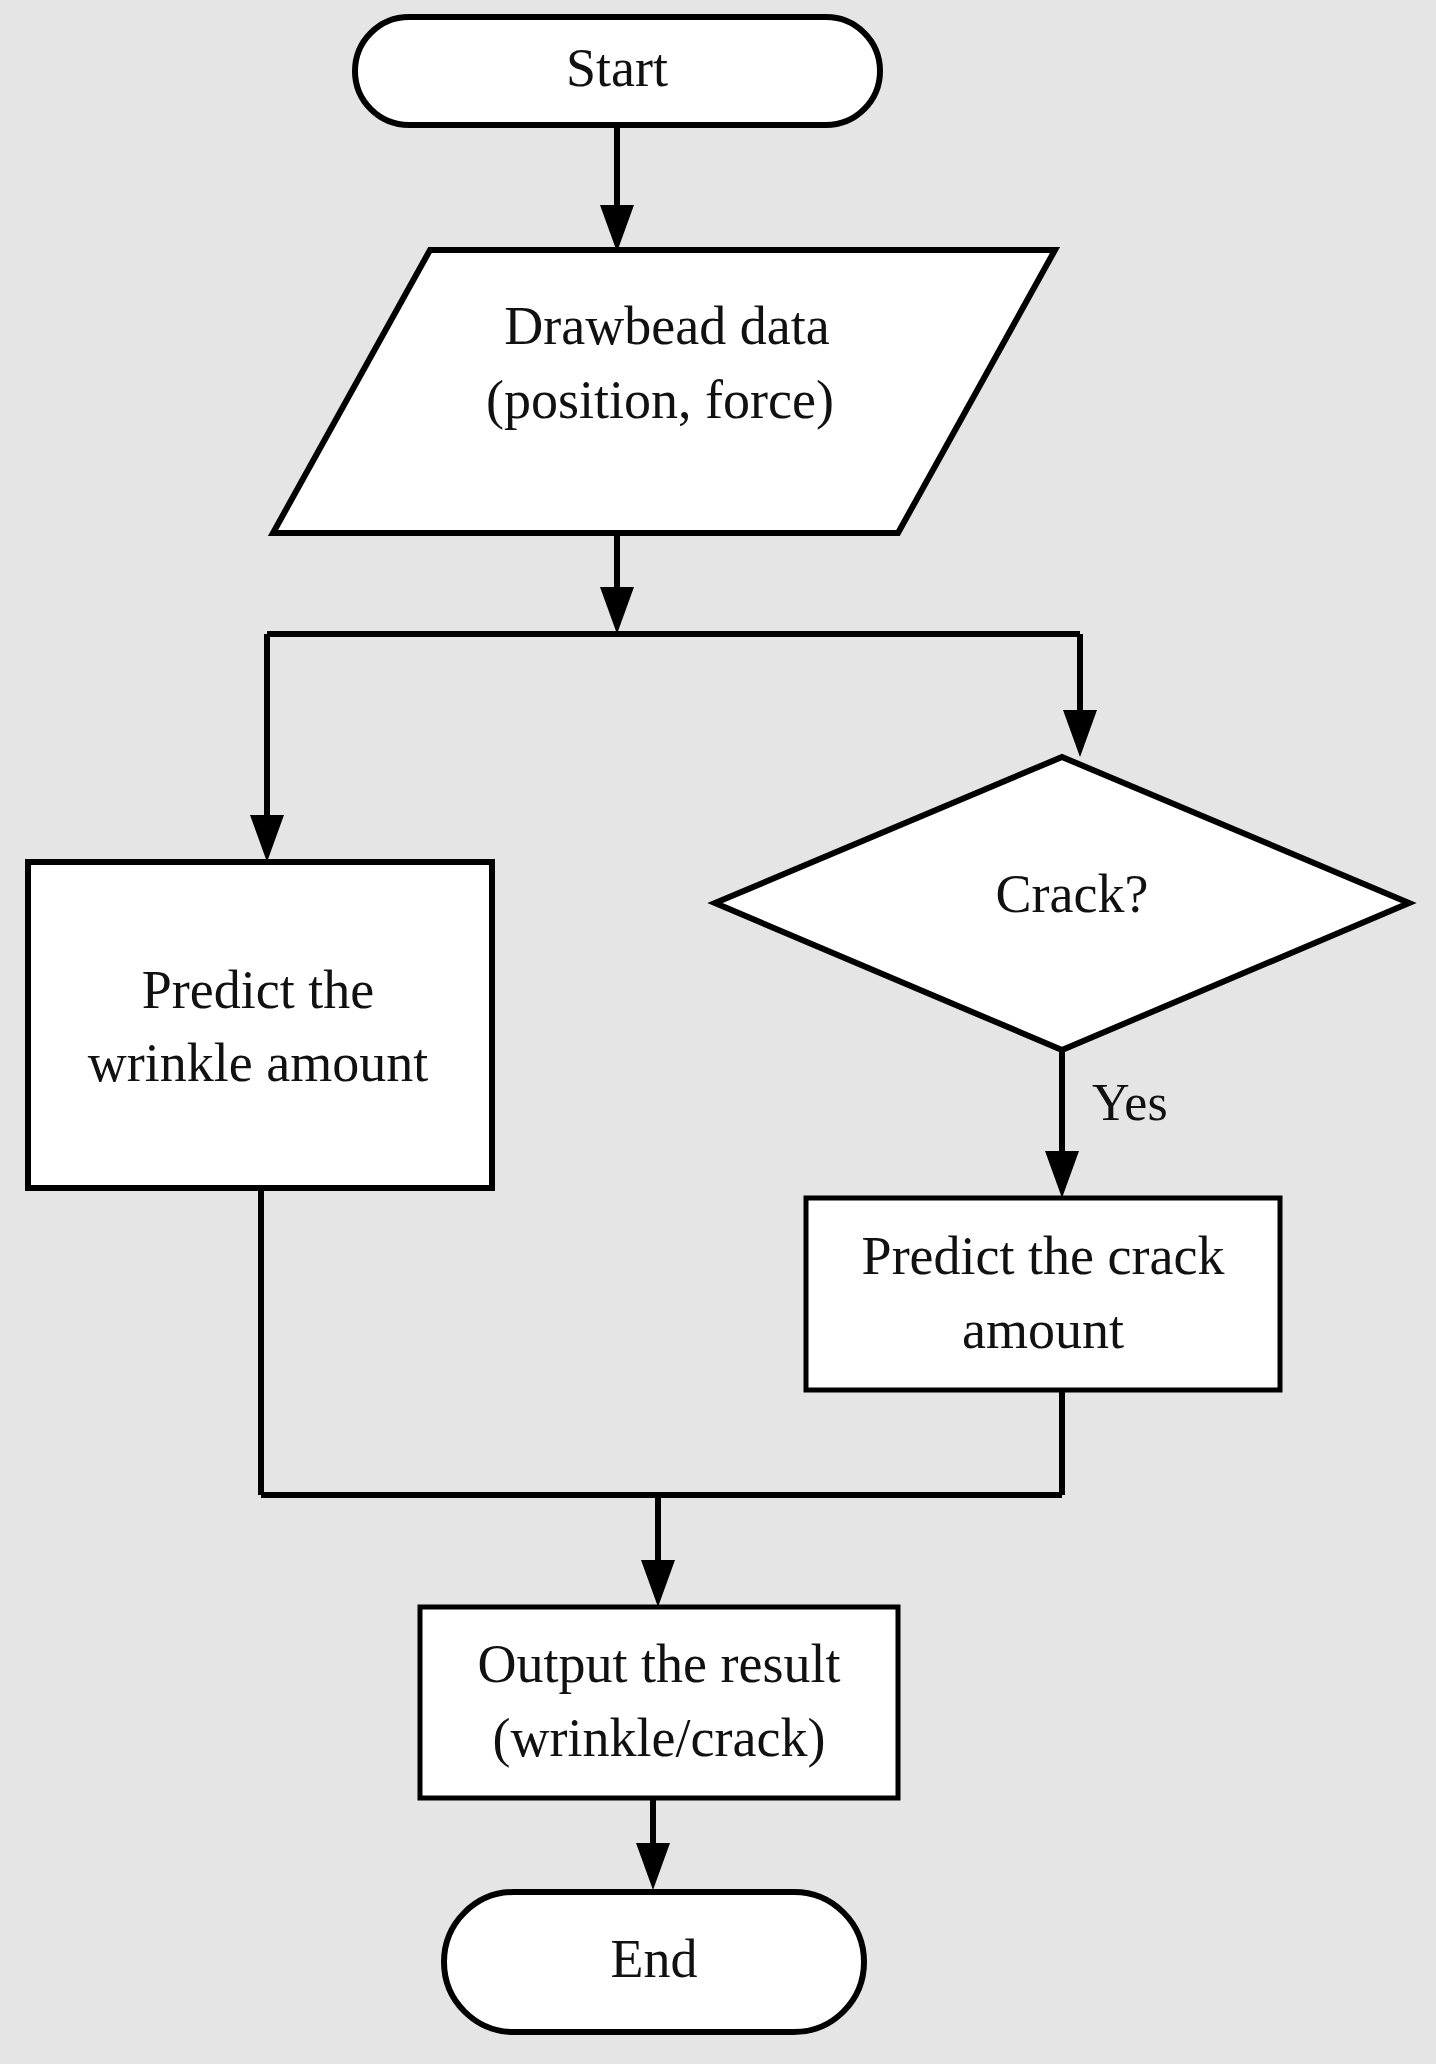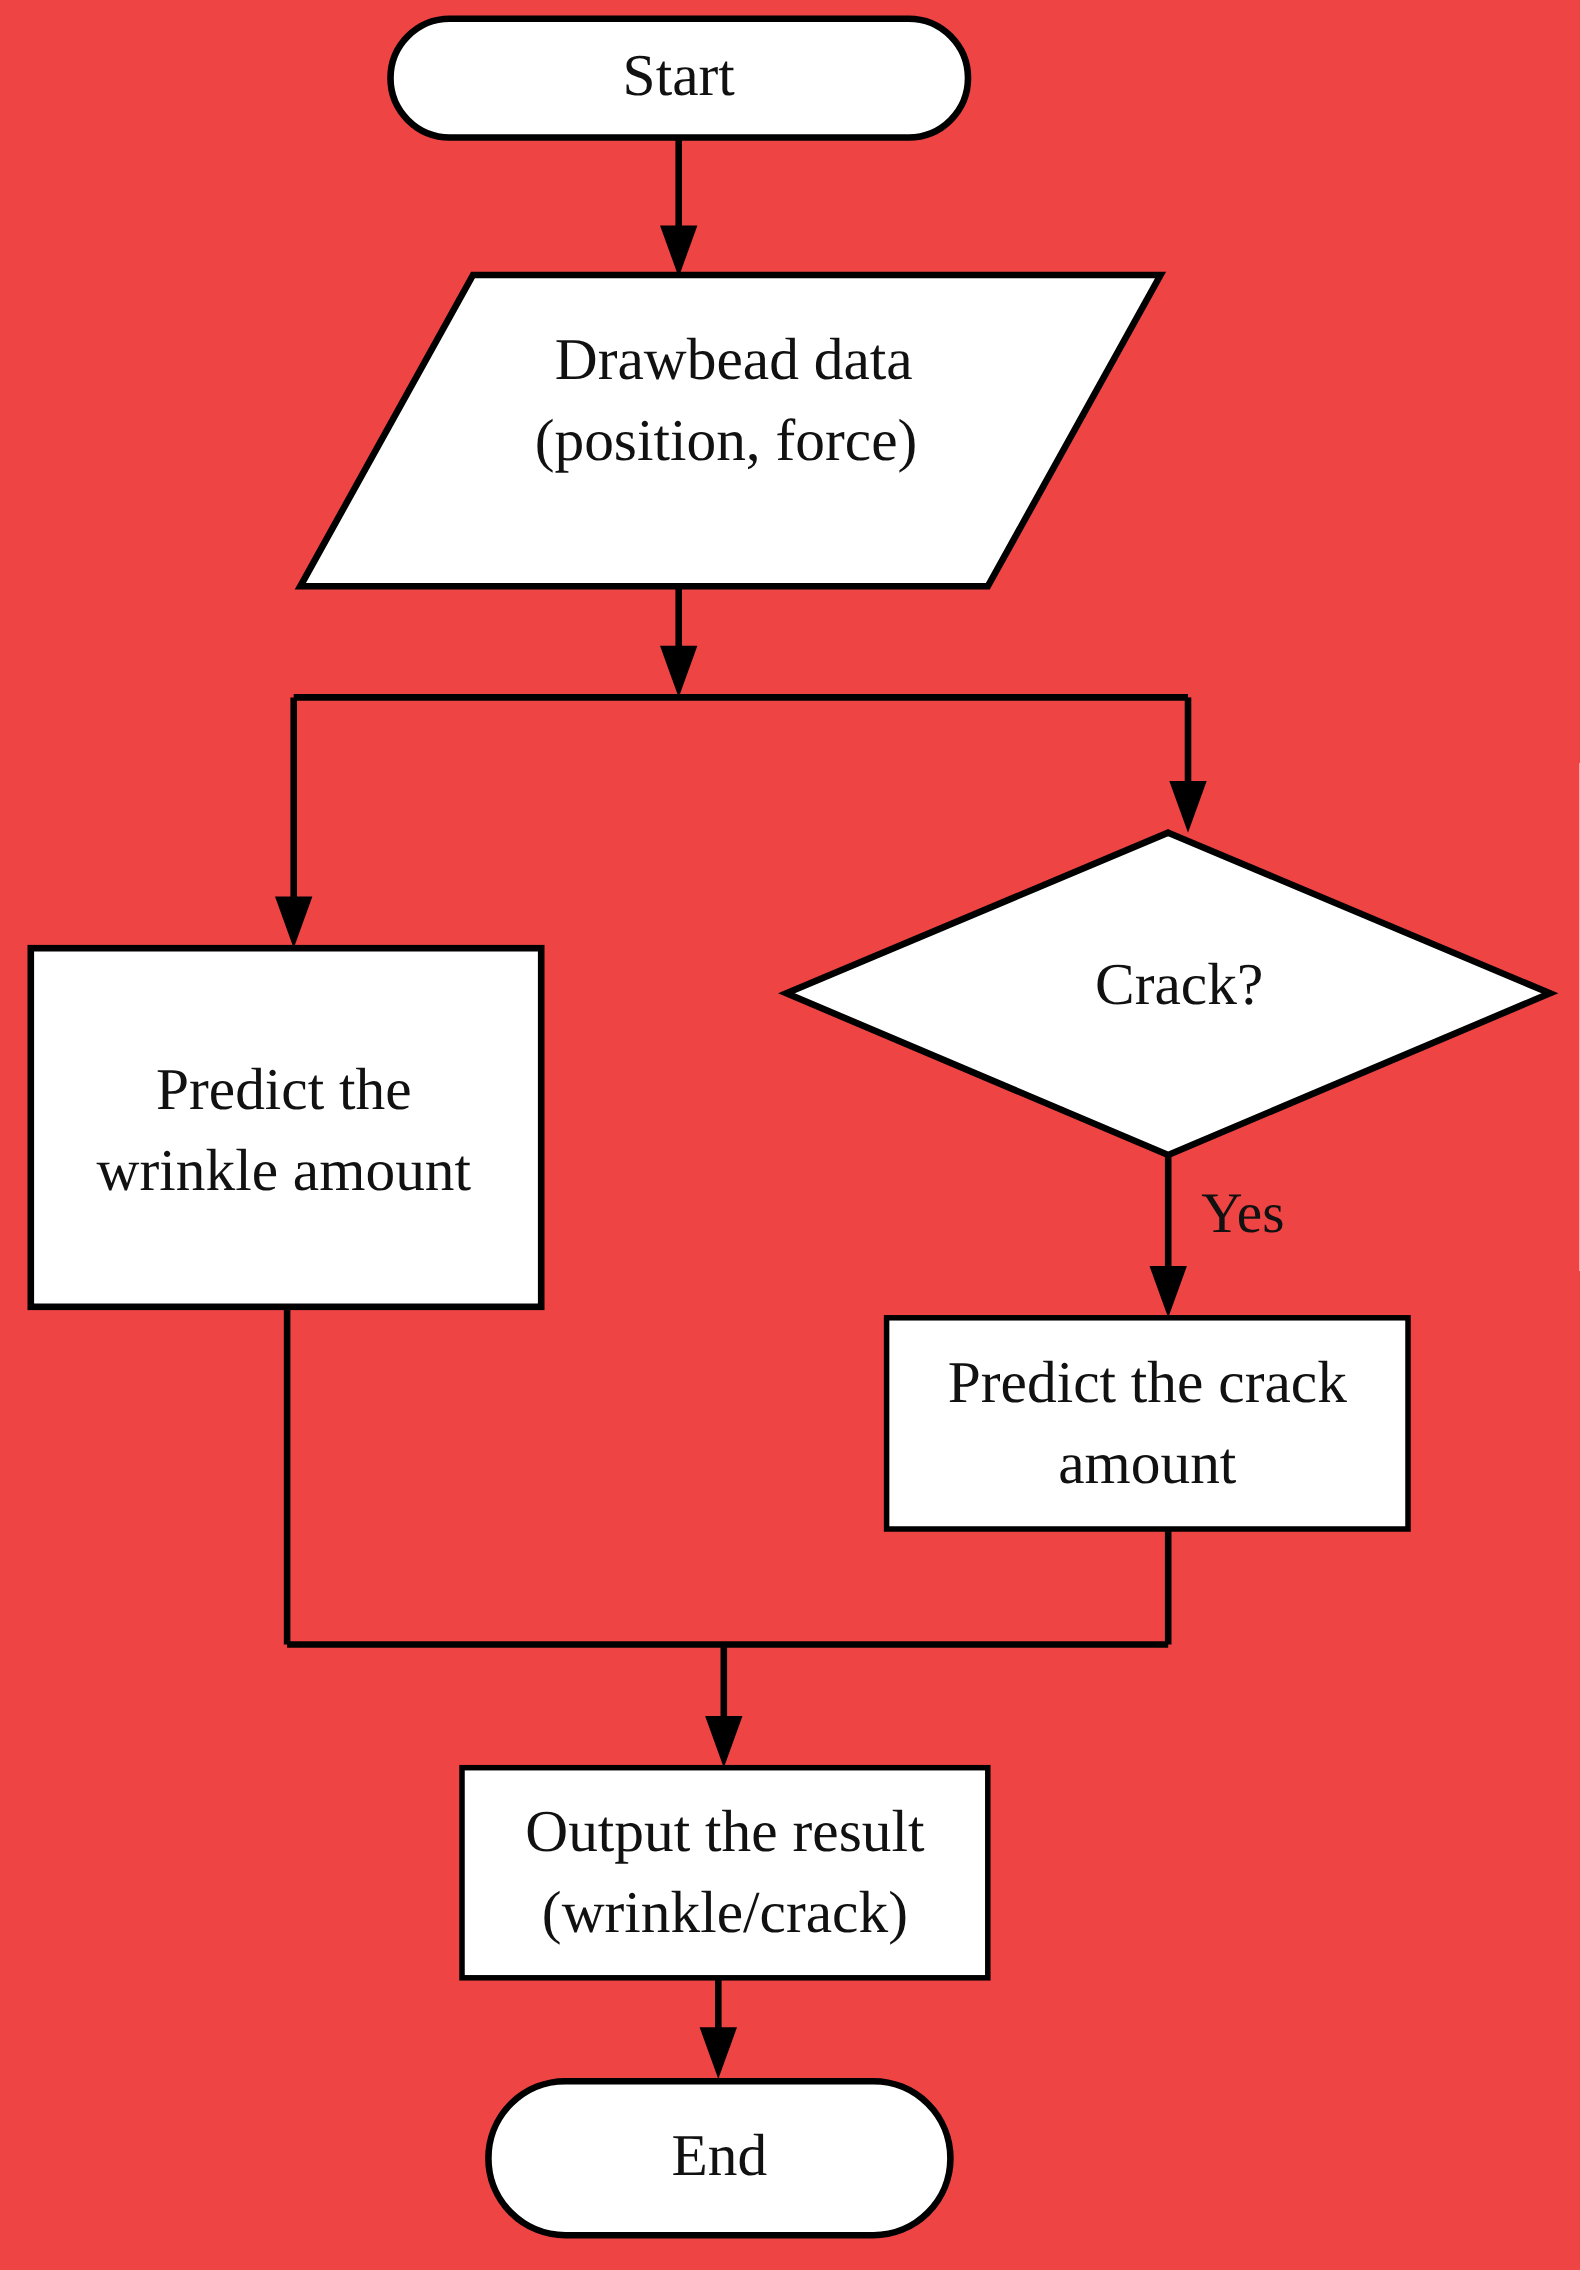--- a/index.html
+++ b/index.html
@@ -7,21 +7,21 @@
     padding: 0;
     background: #ffffff;
   }
   body {
     font-family: "Liberation Serif", "DejaVu Serif", serif;
   }
   #flowchart-root {
     position: relative;
     width: 1436px;
     height: 2064px;
-    background: #ef4444;
+    background: #e5e5e5;
     overflow: hidden;
   }
   svg#flow-svg {
     position: absolute;
     top: 0;
     left: 0;
     width: 1436px;
     height: 2064px;
     display: block;
   }

